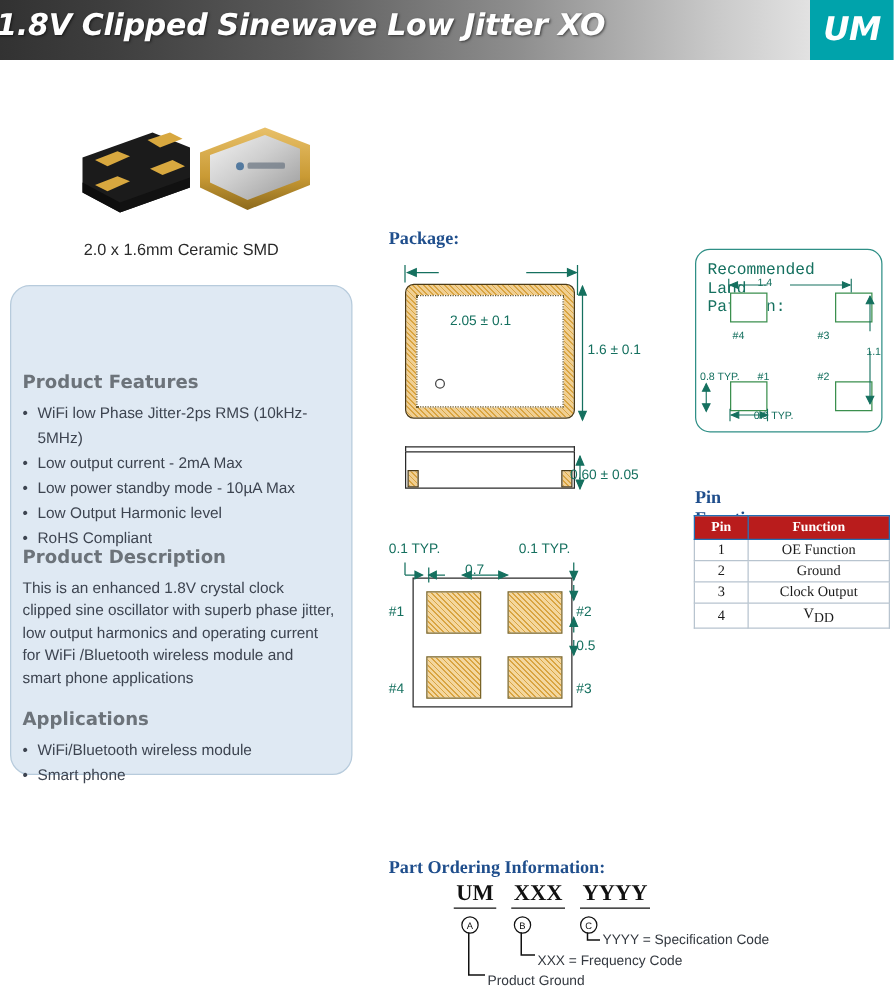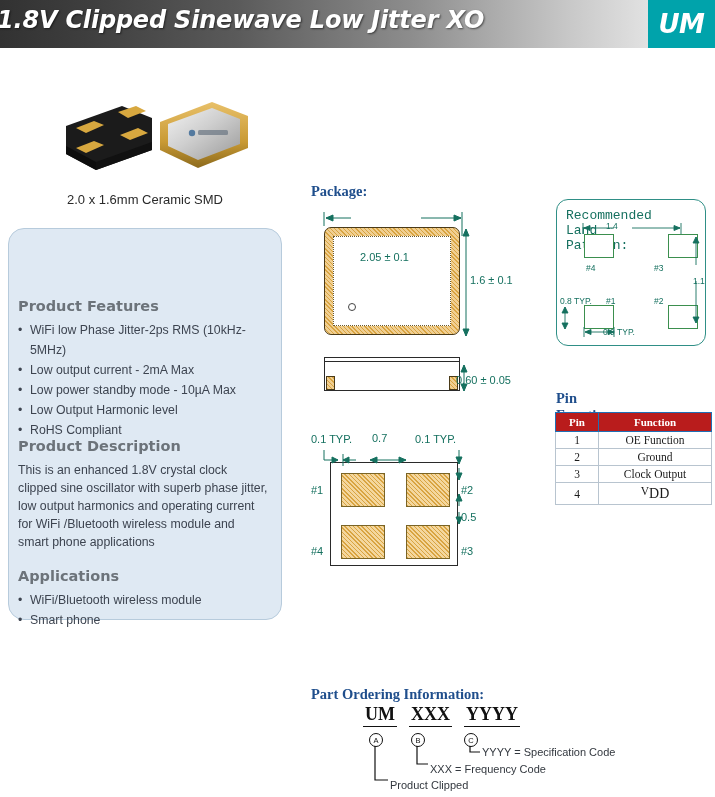--- a/index.html
+++ b/index.html
@@ -330,21 +330,21 @@
   </svg>
 
   <div class="pkg-bot"></div>
   <div class="bpad" style="left:341px; top:473px;"></div>
   <div class="bpad" style="left:406px; top:473px;"></div>
   <div class="bpad" style="left:406px; top:525px;"></div>
   <div class="bpad" style="left:341px; top:525px;"></div>
 
   <div class="dim" style="left:311px; top:433px;">0.1  TYP.</div>
   <div class="dim" style="left:415px; top:433px;">0.1  TYP.</div>
-  <div class="dim" style="left:372px; top:432px;">0.7</div>
+  <div class="dim" style="left:372px; top:450px;">0.7</div>
   <div class="dim" style="left:461px; top:511px;">0.5</div>
 
   <div class="dim" style="left:311px; top:484px;">#1</div>
   <div class="dim" style="left:461px; top:484px;">#2</div>
   <div class="dim" style="left:461px; top:545px;">#3</div>
   <div class="dim" style="left:311px; top:545px;">#4</div>
 
   <svg style="position:absolute; left:322px; top:446px;" width="160" height="90">
     <g stroke="#15705f" stroke-width="1" fill="none">
       <line x1="2" y1="4" x2="2" y2="14"></line>
@@ -424,21 +424,21 @@
       <tr>
         <td class="c1">2</td>
         <td>Ground</td>
       </tr>
       <tr>
         <td class="c1">3</td>
         <td>Clock Output</td>
       </tr>
       <tr>
         <td class="c1">4</td>
-        <td><span>V</span><sub style="font-size:14px;">DD</sub></td>
+        <td><span>V</span><sub style="font-size:11px;">DD</sub></td>
       </tr>
     </tbody>
   </table>
 
 
   <div class="blue-head poi-title">Part Ordering Information:</div>
   <div class="poi-codes">
     <span>UM</span>
     <span>XXX</span>
     <span>YYYY</span>
@@ -451,15 +451,15 @@
   <svg style="position:absolute; left:300px; top:744px;" width="260" height="50">
     <g stroke="#111" stroke-width="1.2" fill="none">
       <path d="M170,2 L170,8 L180,8"></path>
       <path d="M117,2 L117,20 L128,20"></path>
       <path d="M75,2 L75,36 L88,36"></path>
     </g>
   </svg>
 
   <div class="poi-label" style="left:482px; top:746px;">YYYY = Specification Code</div>
   <div class="poi-label" style="left:430px; top:763px;">XXX = Frequency Code</div>
-  <div class="poi-label" style="left:390px; top:779px;">Product Clipped</div>
+  <div class="poi-label" style="left:390px; top:779px;">Product Ground</div>
 
 </div>
 
 </body></html>

